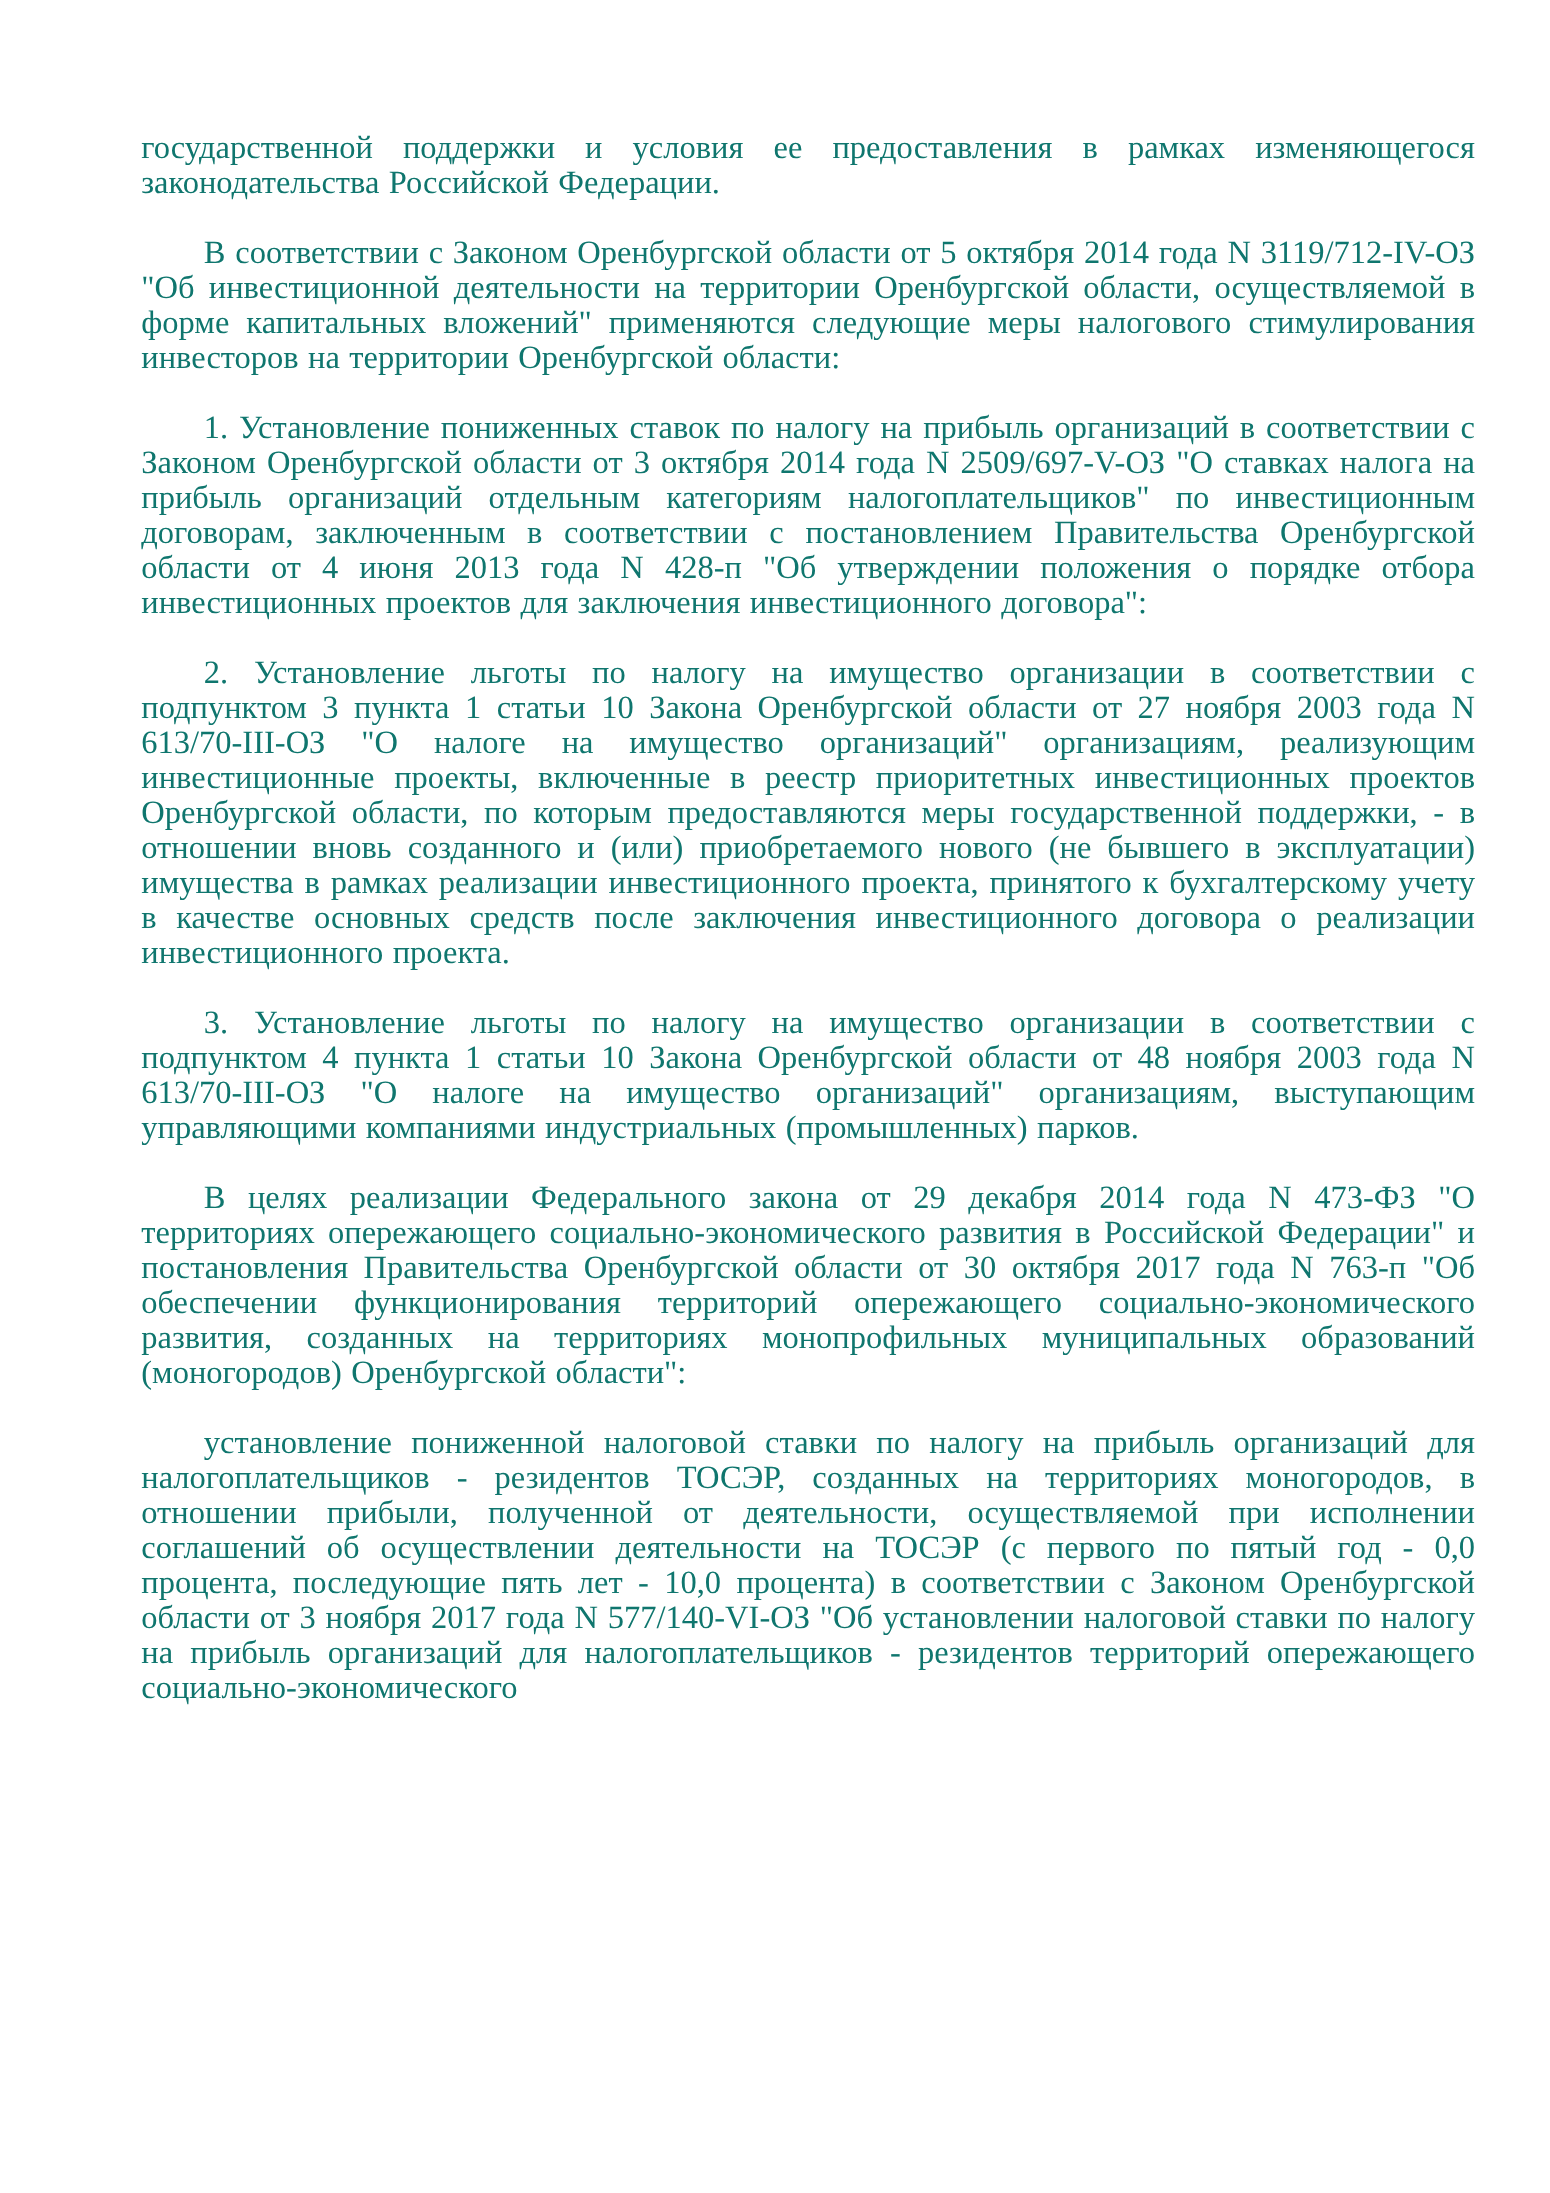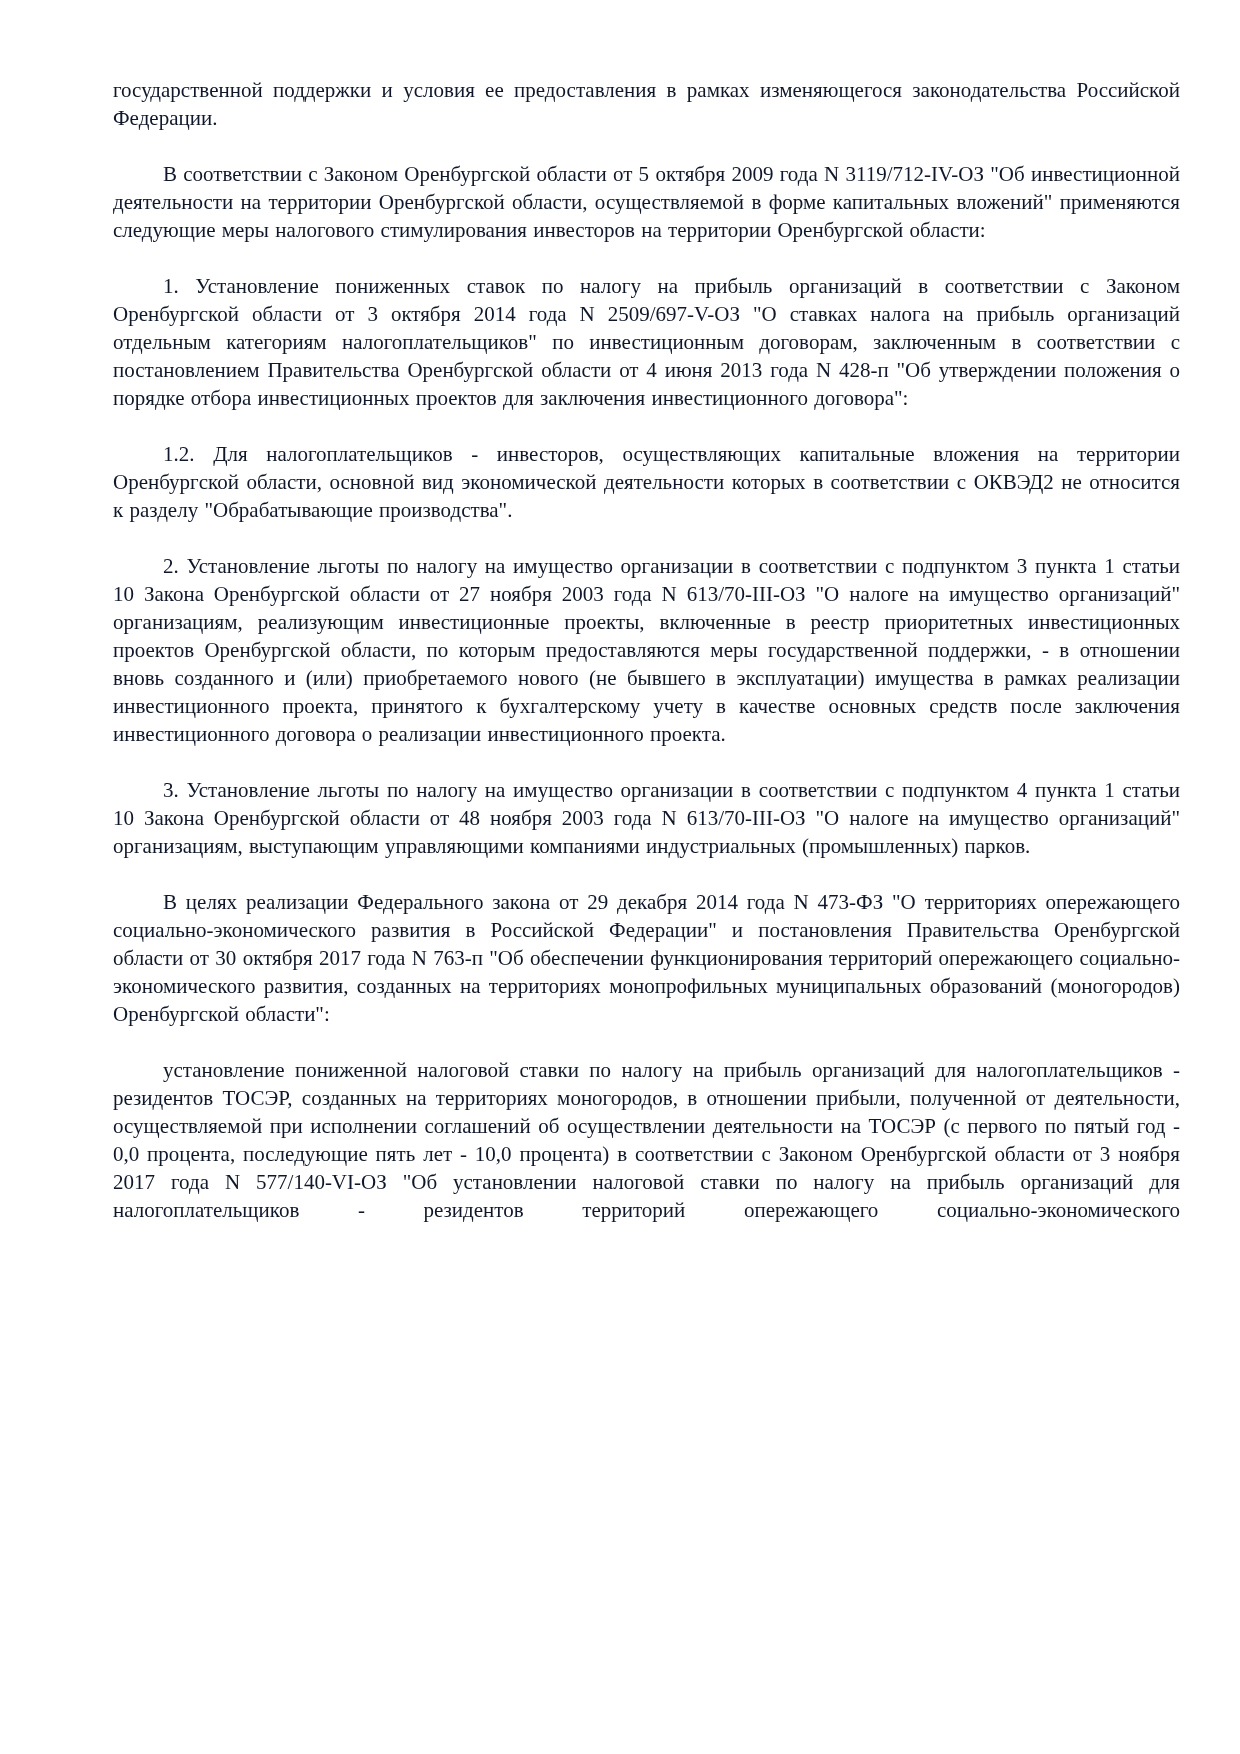--- a/index.html
+++ b/index.html
@@ -6,26 +6,26 @@
     margin: 0;
     padding: 0;
     background: #ffffff;
   }
   .page {
     position: relative;
     width: 1240px;
     height: 1754px;
     box-sizing: border-box;
     background: #ffffff;
-    padding: 76px 60px 0 113px;
+    padding: 104px 60px 0 113px;
     overflow: hidden;
     font-family: "Liberation Serif", "DejaVu Serif", serif;
-    font-size: 21px;
+    font-size: 26px;
     line-height: 28px;
-    color: #0f172a;
+    color: #0f766e;
   }
   .para {
     margin: 28px 0 0 0;
     text-indent: 50px;
     text-align: justify;
     word-spacing: 1px;
   }
   .para.first {
     margin-top: 0;
     text-indent: 0;
@@ -33,20 +33,19 @@
   .para.cut {
     
     text-align-last: justify;
   }
 </style>
 </head>
 <body>
 
 <div class="page">
   <p class="para first">государственной поддержки и условия ее предоставления в рамках изменяющегося законодательства Российской Федерации.</p>
-  <p class="para">В соответствии с Законом Оренбургской области от 5 октября 2009 года N 3119/712-IV-ОЗ "Об инвестиционной деятельности на территории Оренбургской области, осуществляемой в форме капитальных вложений" применяются следующие меры налогового стимулирования инвесторов на территории Оренбургской области:</p>
+  <p class="para">В соответствии с Законом Оренбургской области от 5 октября 2014 года N 3119/712-IV-ОЗ "Об инвестиционной деятельности на территории Оренбургской области, осуществляемой в форме капитальных вложений" применяются следующие меры налогового стимулирования инвесторов на территории Оренбургской области:</p>
   <p class="para">1. Установление пониженных ставок по налогу на прибыль организаций в соответствии с Законом Оренбургской области от 3 октября 2014 года N 2509/697-V-ОЗ "О ставках налога на прибыль организаций отдельным категориям налогоплательщиков" по инвестиционным договорам, заключенным в соответствии с постановлением Правительства Оренбургской области от 4 июня 2013 года N 428-п "Об утверждении положения о порядке отбора инвестиционных проектов для заключения инвестиционного договора":</p>
-  <p class="para">1.2. Для налогоплательщиков - инвесторов, осуществляющих капитальные вложения на территории Оренбургской области, основной вид экономической деятельности которых в соответствии с ОКВЭД2 не относится к разделу "Обрабатывающие производства".</p>
   <p class="para">2. Установление льготы по налогу на имущество организации в соответствии с подпунктом 3 пункта 1 статьи 10 Закона Оренбургской области от 27 ноября 2003 года N 613/70-III-ОЗ "О налоге на имущество организаций" организациям, реализующим инвестиционные проекты, включенные в реестр приоритетных инвестиционных проектов Оренбургской области, по которым предоставляются меры государственной поддержки, - в отношении вновь созданного и (или) приобретаемого нового (не бывшего в эксплуатации) имущества в рамках реализации инвестиционного проекта, принятого к бухгалтерскому учету в качестве основных средств после заключения инвестиционного договора о реализации инвестиционного проекта.</p>
   <p class="para">3. Установление льготы по налогу на имущество организации в соответствии с подпунктом 4 пункта 1 статьи 10 Закона Оренбургской области от 48 ноября 2003 года N 613/70-III-ОЗ "О налоге на имущество организаций" организациям, выступающим управляющими компаниями индустриальных (промышленных) парков.</p>
   <p class="para">В целях реализации Федерального закона от 29 декабря 2014 года N 473-ФЗ "О территориях опережающего социально-экономического развития в Российской Федерации" и постановления Правительства Оренбургской области от 30 октября 2017 года N 763-п "Об обеспечении функционирования территорий опережающего социально-экономического развития, созданных на территориях монопрофильных муниципальных образований (моногородов) Оренбургской области":</p>
   <p class="para cut">установление пониженной налоговой ставки по налогу на прибыль организаций для налогоплательщиков - резидентов ТОСЭР, созданных на территориях моногородов, в отношении прибыли, полученной от деятельности, осуществляемой при исполнении соглашений об осуществлении деятельности на ТОСЭР (с первого по пятый год - 0,0 процента, последующие пять лет - 10,0 процента) в соответствии с Законом Оренбургской области от 3 ноября 2017 года N 577/140-VI-ОЗ "Об установлении налоговой ставки по налогу на прибыль организаций для налогоплательщиков - резидентов территорий опережающего социально-экономического</p>
 </div>
 
 </body></html>

